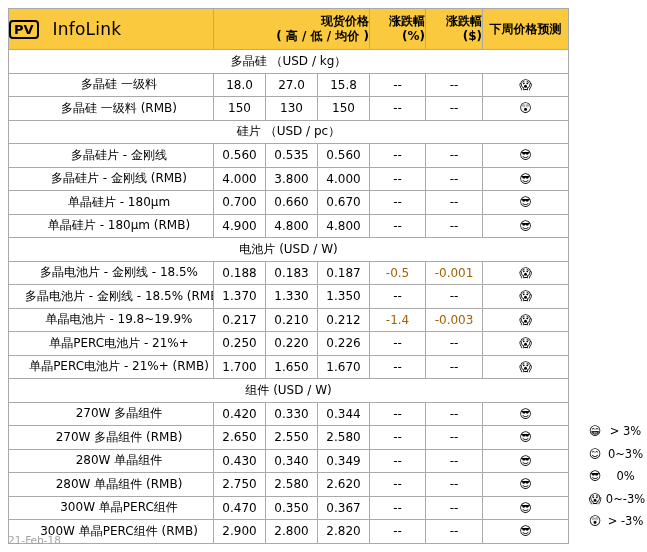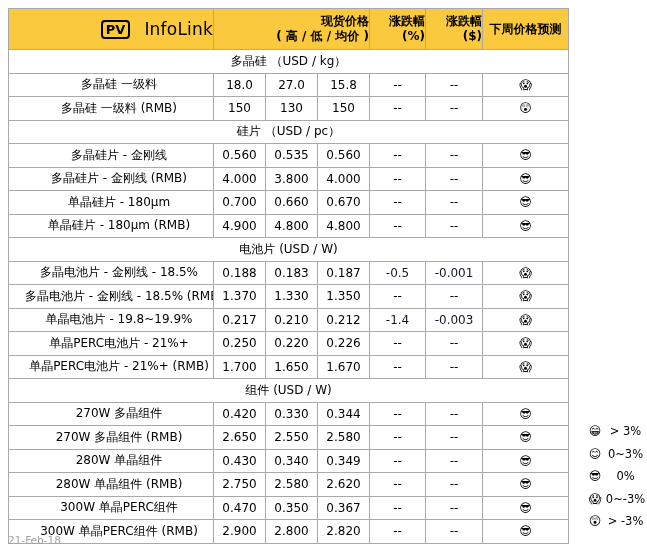--- a/index.html
+++ b/index.html
@@ -17,41 +17,41 @@
   }
   .price-table th, .price-table td {
     border:1px solid #a9a9a9; padding:0; overflow:hidden; white-space:nowrap;
   }
 
   
   .price-table thead th {
     background:#FBC93D; height:40px; font-size:12px; font-weight:bold;
     text-align:center; vertical-align:middle; color:#000;
   }
-  .logo-wrap { display:flex; align-items:center; justify-content:flex-end; gap:4px; }
+  .logo-wrap { display:flex; align-items:center; justify-content:flex-start; gap:4px; }
   .pv-badge {
     display:inline-block; border:2px solid #000; border-radius:4px;
     font-weight:bold; font-size:13px; line-height:15px; padding:0 3px;
   }
   .brand-name { font-weight:normal; font-size:17px; letter-spacing:0.2px;margin-left:10px; }
   .hdr-line { line-height:15px;text-align:right; }
 
   
   tr.section-row td {
     background:#DCDCDC; height:20px; font-size:12px; font-weight:normal;
     text-align:center; vertical-align:middle;
   }
 
   
   .price-table tbody td {
     background:#ffffff; height:22.5px; font-size:12px;
     text-align:center; vertical-align:middle;
   }
   td.item-cell { text-align:left; padding-left:16px; }
-  td.neg { color:#0f172a; }
+  td.neg { color:#a16207; }
   td.emoji-cell { font-size:13px; }
 
   
   .legend { position:absolute; left:586px; top:420px; width:61px; }
   .legend-item { height:22.5px; display:flex; align-items:center; }
   .legend-emoji { width:18px; text-align:center; font-size:12px; flex:none; }
   .legend-label { flex:1; text-align:center; font-size:11.5px; color:#000; }
 
   .date-stamp {
     position:absolute; left:8px; top:534px; font-size:10.5px; color:#a3a3a3;

